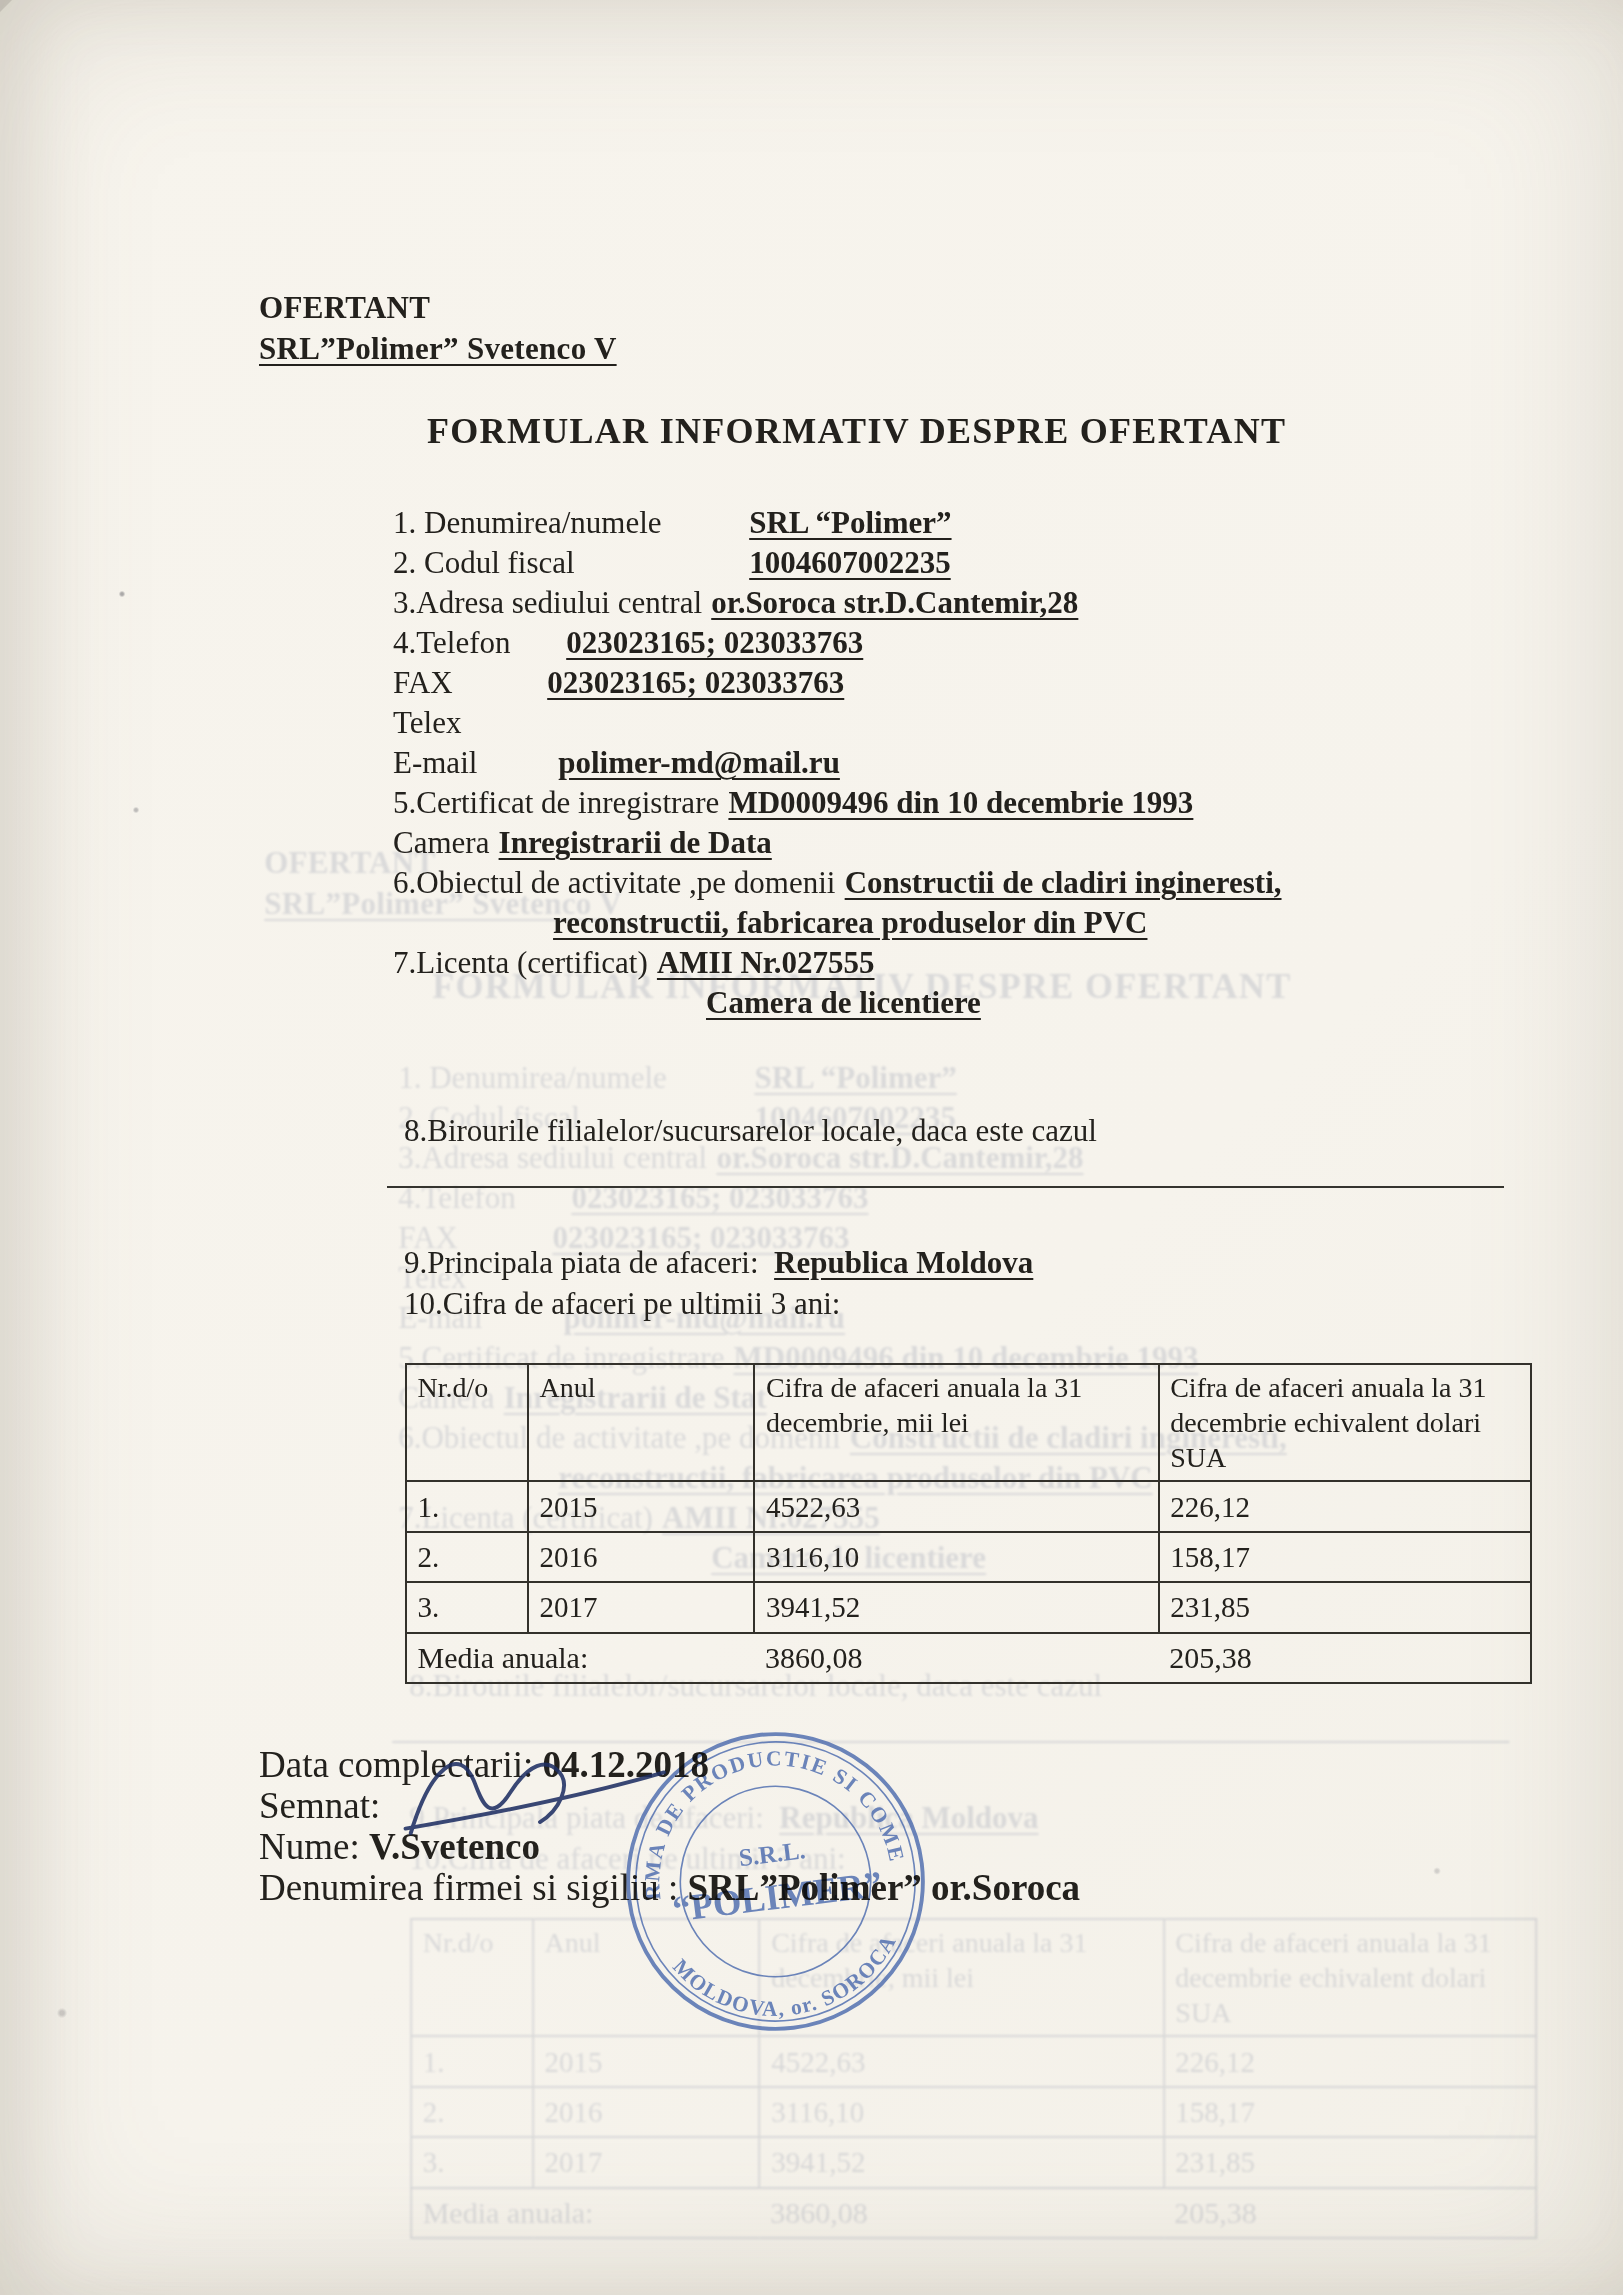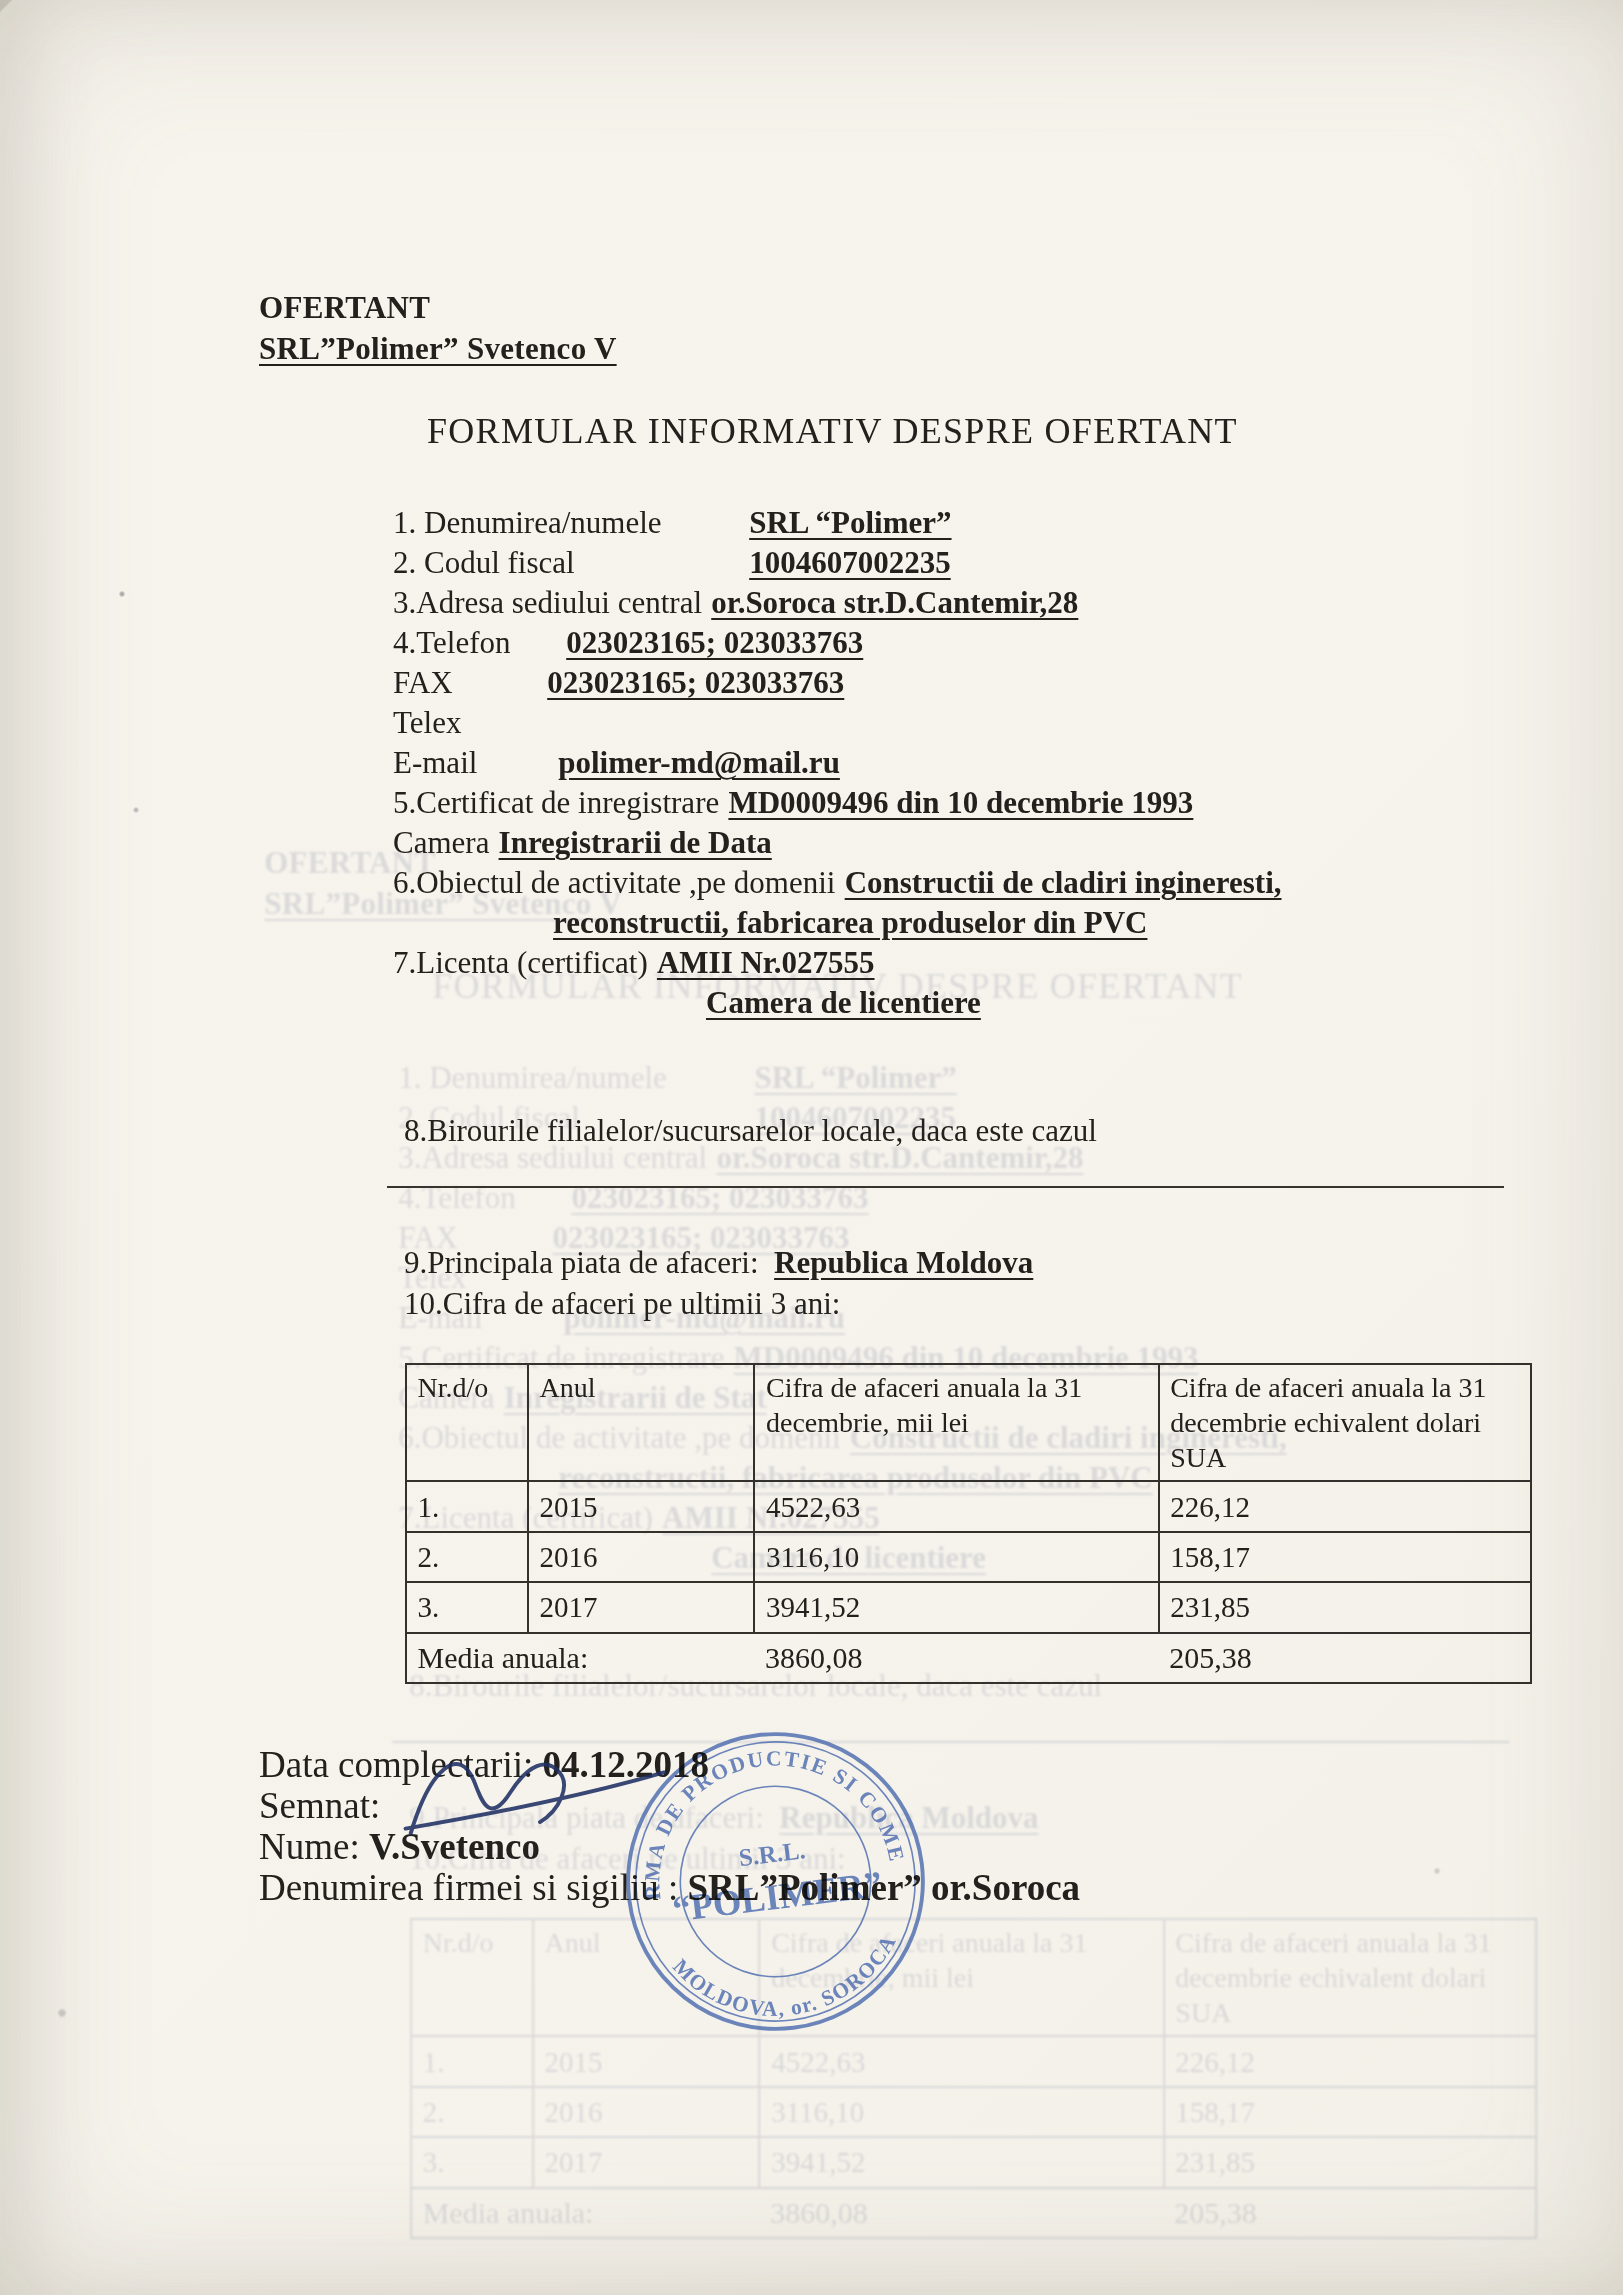--- a/index.html
+++ b/index.html
@@ -24,21 +24,21 @@
   .ghost {
     position:absolute; left:0; top:0; z-index:1;
     transform:translate(5.2px,555px); opacity:.15; filter:blur(1px);
     pointer-events:none;
   }
   .ghost, .ghost * { color:#3d4c74 !important; border-color:#3d4c74 !important; text-decoration-color:#3d4c74 !important; }
 
   .hdr { position:absolute; left:259px; top:287px; font-size:31px; font-weight:700; line-height:41px; letter-spacing:0.3px; }
   .u { text-decoration:underline; text-decoration-thickness:2.3px; text-underline-offset:4.6px; }
 
-  .title { position:absolute; left:427px; top:410px; font-size:36px; font-weight:400; letter-spacing:1.3px; }
+  .title { position:absolute; left:427px; top:410px; font-size:36px; font-weight:700; letter-spacing:1.3px; }
 
   .flist { position:absolute; left:393px; top:503px; font-size:31px; line-height:40px; white-space:nowrap; }
   .fl { display:inline-block; margin-right:9.2px; }
   .fv { font-weight:700; text-decoration:underline; text-decoration-thickness:2.3px; text-underline-offset:4.6px; }
   .w530 { min-width:347px; } .w250 { min-width:164px; } .w222 { min-width:145px; } .w238 { min-width:156px; }
   .indent40 { padding-left:26px;text-align:center; }
   .center-camera { padding-left:313px; }
 
   .sec8 { position:absolute; left:404px; top:1113px; font-size:31px; }
   .rule8 { position:absolute; left:387px; top:1186px; width:1117px; border-top:2.3px solid #35342f; }

